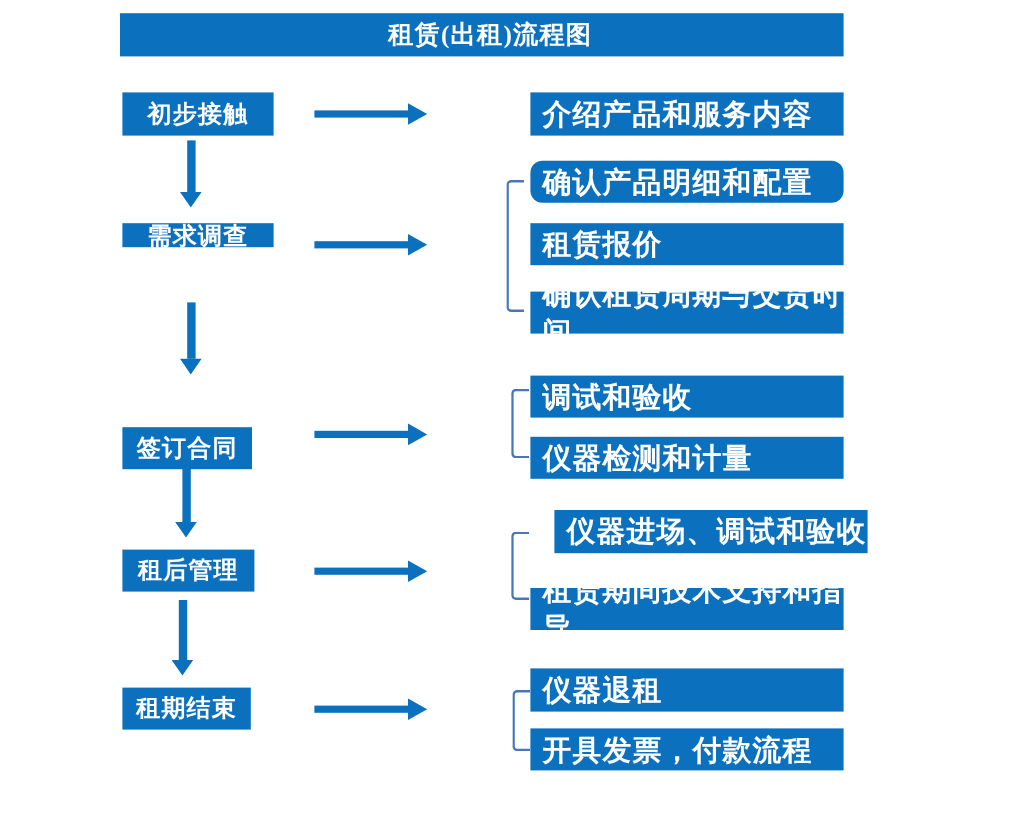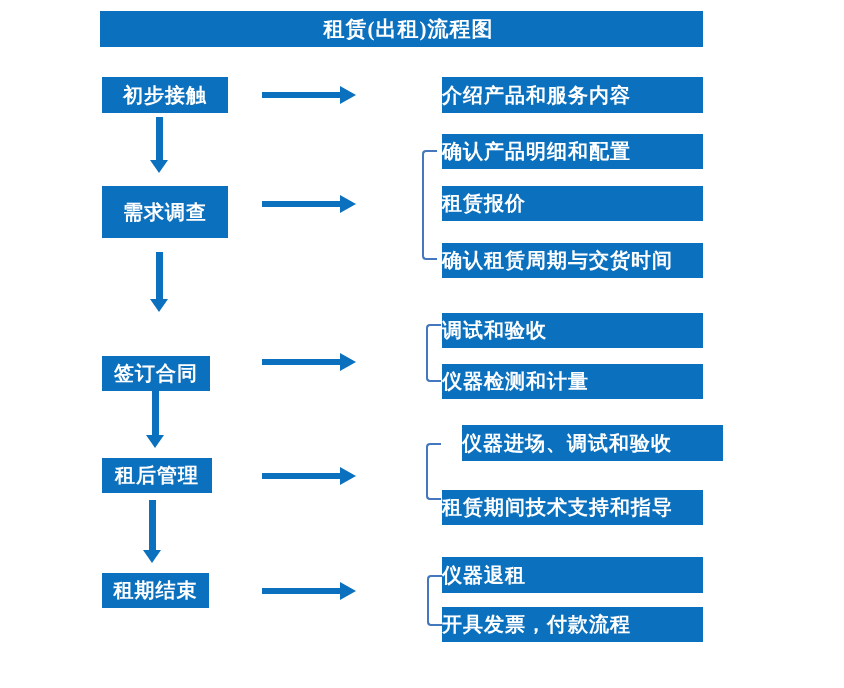--- a/index.html
+++ b/index.html
@@ -41,25 +41,26 @@
     justify-content: center;
   }
 
   .output-box {
     position: absolute;
     left: 442px;
     width: 261px;
     height: 35px;
     background: #0b70bd;
     color: #ffffff;
-    font-size: 20px;
+    font-size: 24px;
     font-weight: bold;
     letter-spacing: 1px;
     display: flex;
     align-items: center;
+    padding-left: 10px;
   }
 
   
   .h-shaft {
     position: absolute;
     left: 262px;
     width: 78px;
     height: 6px;
     background: #0b70bd;
   }
@@ -91,28 +92,28 @@
     position: absolute;
     width: 15px;
     border-left: 2px solid #4577be;
     border-top: 2px solid #4577be;
     border-bottom: 2px solid #4577be;
     border-radius: 4px 0 0 4px;
   }
 
   
   .s0 { left: 102px; top: 77px;  width: 126px; height: 36px; }
-  .s1 { left: 102px; top: 186px; width: 126px; height: 52px; }
+  .s1 { left: 102px; top: 186px; width: 126px; height: 20px; }
   .s2 { left: 102px; top: 356px; width: 108px; height: 35px; }
   .s3 { left: 102px; top: 458px; width: 110px; height: 35px; }
   .s4 { left: 102px; top: 573px; width: 107px; height: 35px; }
 
   
   .o0 { top: 77px;  height: 36px; }
-  .o1 { top: 134px; }
+  .o1 { top: 134px; border-radius: 10px; }
   .o2 { top: 186px; }
   .o3 { top: 243px; }
   .o4 { top: 313px; }
   .o5 { top: 364px; }
   .o6 { top: 425px; height: 36px; margin-left: 20px; }
   .o7 { top: 490px; }
   .o8 { top: 557px; height: 36px; font-family: Liberation Serif, serif; }
   .o9 { top: 607px; }
 
   

